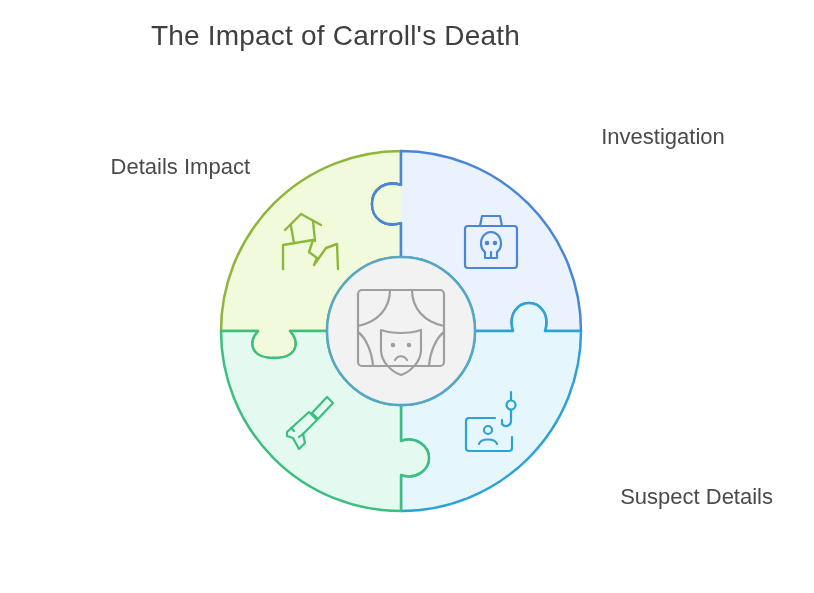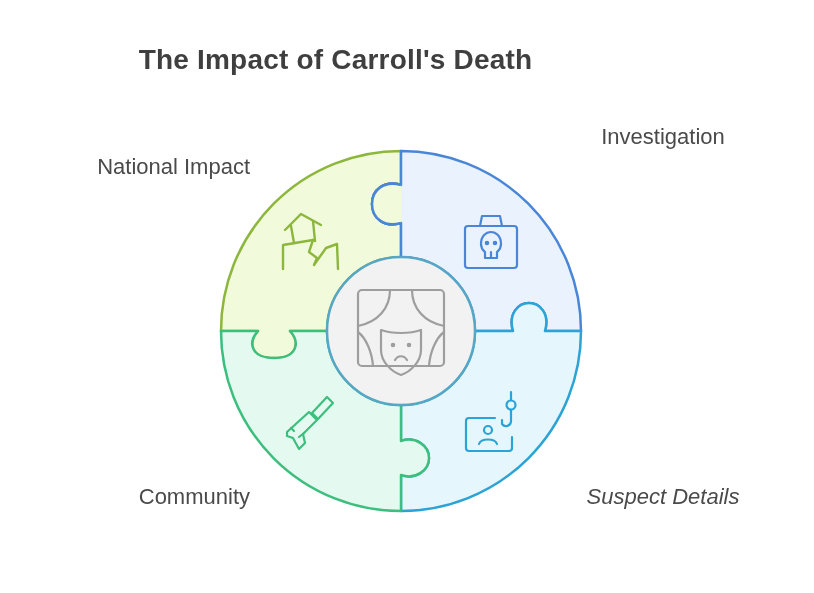--- a/index.html
+++ b/index.html
@@ -1,37 +1,36 @@
 <!DOCTYPE html>
 <html><head>
 <meta charset="utf-8">
 <style>
   html, body { margin: 0; padding: 0; background: #ffffff; }
   body { width: 814px; height: 593px; position: relative; overflow: hidden; font-family: "Liberation Sans", sans-serif; }
-  .title { position: absolute; left: 0; top: 20px; width: 671px; text-align: center; font-size: 28px; font-weight: bold; color: #3f3f3f; letter-spacing: 0.2px; margin-top: 24px; }
+  .title { position: absolute; left: 0; top: 20px; width: 671px; text-align: center; font-size: 28px; font-weight: normal; color: #3f3f3f; letter-spacing: 0.2px; }
   .label { position: absolute; font-size: 22px; color: #4a4a4a; line-height: 30px; }
   .label-tl { left: 60px; top: 152px; width: 190px; text-align: right; }
   .label-tr { left: 553px; top: 122px; width: 220px; text-align: center; }
   .label-bl { left: 40px; top: 482px; width: 210px; text-align: right; }
-  .label-br { left: 553px; top: 482px; width: 220px; text-align: center; font-style: italic; }
+  .label-br { left: 553px; top: 482px; width: 220px; text-align: right; }
   svg.diagram { position: absolute; left: 0; top: 0; }
 </style>
 </head>
 <body>
 
 <div class="title">The Impact of Carroll's Death</div>
 
 <div class="label label-tl">
-  <div>National Impact</div>
+  <div>Details Impact</div>
 </div>
 <div class="label label-tr">
   <div>Investigation</div>
 </div>
 <div class="label label-bl">
-  <div>Community</div>
 </div>
 <div class="label label-br">
   <div>Suspect Details</div>
 </div>
 
 <svg class="diagram" width="814" height="593" viewBox="0 0 814 593">
 
   <path d="M221,331 A180,180 0 0 1 401,151 L401,185 C384,180 372,190 372,204 C372,218 384,228 401,223 L401,257 A74,74 0 0 0 327,331 L290,331 C300,342 298,358 274,358 C250,358 248,342 258,331 Z" fill="#f1fbdc" stroke="#8db63c" stroke-width="2.5" stroke-linejoin="round"></path>
 
   <path d="M401,151 A180,180 0 0 1 581,331 L545,331 C550,314 540,303 529,303 C518,303 508,314 513,331 L475,331 A74,74 0 0 0 401,257 L401,223 C384,228 372,218 372,204 C372,190 384,180 401,185 Z" fill="#eaf2fd" stroke="#4a86d8" stroke-width="2.5" stroke-linejoin="round"></path>

